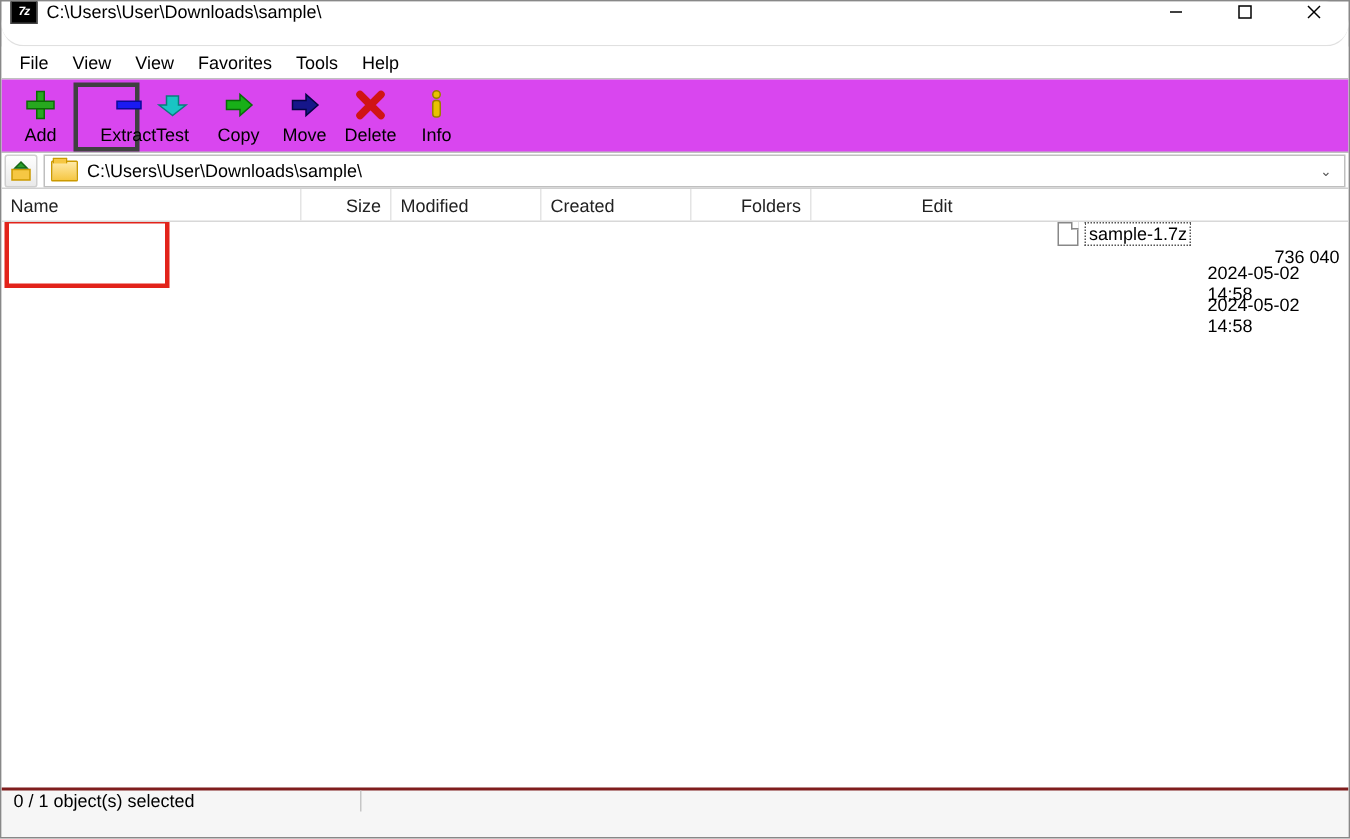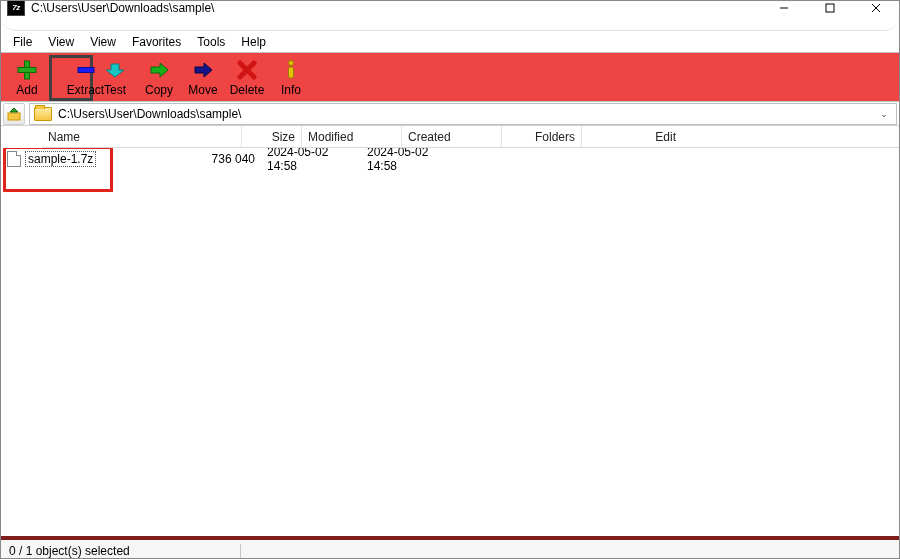--- a/index.html
+++ b/index.html
@@ -64,21 +64,21 @@
       align-items: center;
       font-size: 12px;
     }
 
     
     .toolbar {
       height: 49px;
       display: flex;
       align-items: stretch;
       padding: 2px 4px 0 4px;
-      background: #ef4444;
+      background: #d946ef;
       border-bottom: 1px solid #c0c0c0;
       gap: 0;
     }
     .tool-btn {
       width: 44px;
       display: flex;
       flex-direction: column;
       align-items: center;
       justify-content: center;
       font-size: 12px;
@@ -148,21 +148,20 @@
 
     
     .headers {
       height: 22px;
       display: flex;
       align-items: stretch;
       border-bottom: 1px solid #d8d8d8;
       background: #fff;
       font-size: 12px;
       color:#222;
-      margin-left:41px;
     }
     .col {
       border-right: 1px solid #e4e4e4;
       display: flex;
       align-items: center;
       padding: 0 6px;
     }
     .col.right { justify-content: flex-end; }
     .col-name    { width: 200px; }
     .col-size    { width: 60px; }
@@ -176,20 +175,21 @@
     .file-list {
       flex:1;
       overflow:auto;
       background:#fff;
     }
     .row {
       height: 21px;
       display: flex;
       align-items: flex-end;
       font-size: 12px;
+      flex-direction: column;
     }
     .cell {
       display:flex;
       align-items:center;
       padding: 0 6px;
       height:100%;
     }
     .cell.right { justify-content:flex-end; }
     .file-ico {
       width:14px; height:16px;
@@ -218,25 +218,25 @@
     .row-highlight-box{
       position:absolute;
       left:2px; top:-2px;
       width:110px; height:46px;
       border:3px solid #e2231a;
       pointer-events:none;
     }
 
     
     .status-bar {
-      height: 22px;
-      border-top: 4px solid #7f1d1d;
+      height: 33px;
+      border-top: 2px solid #7f1d1d;
       background: #f6f6f6;
       display:flex;
-      align-items:flex-end;
+      align-items:flex-start;
       font-size:12px;
     }
     .status-cell {
       border-right:1px solid #c6c6c6;
       padding: 0 8px;
       display:flex; align-items:center;
     }
     .status-cell.first{ width:240px; }
   </style>
 </head>

